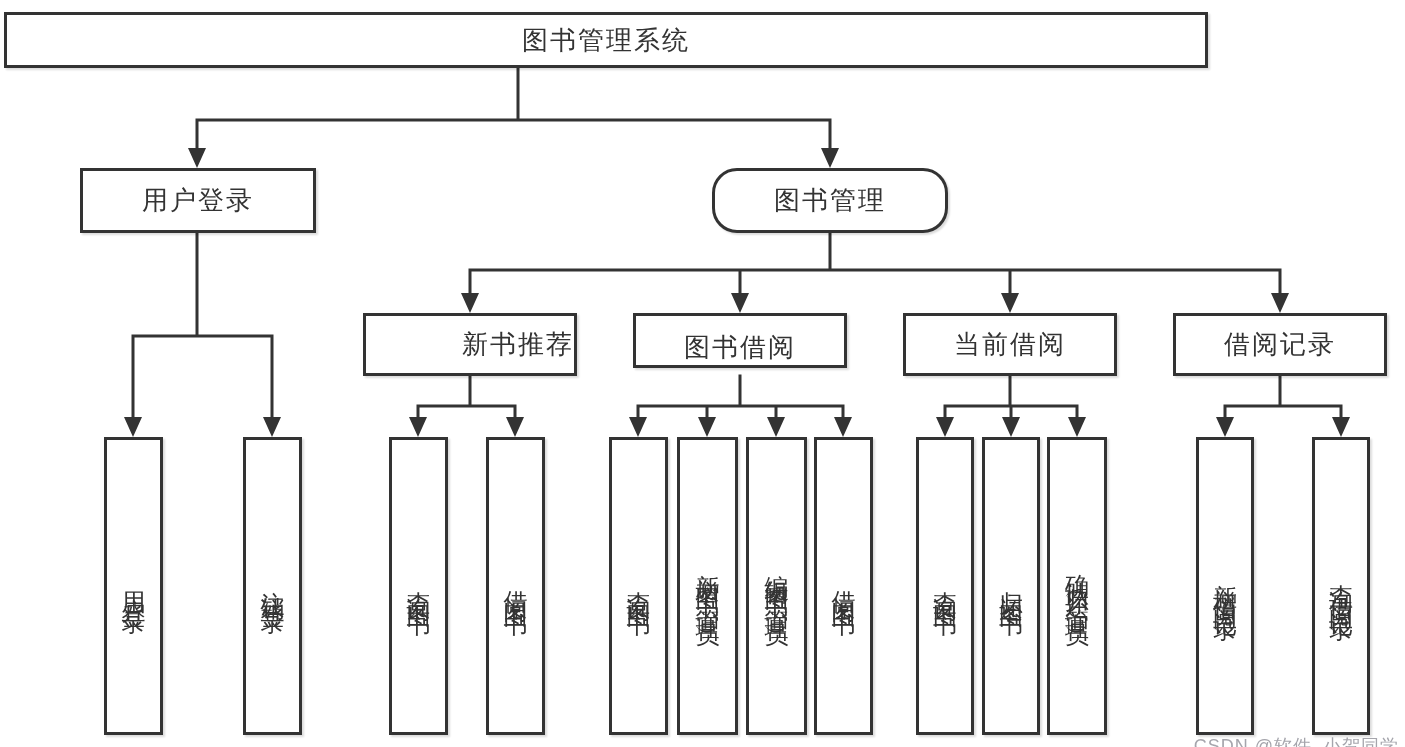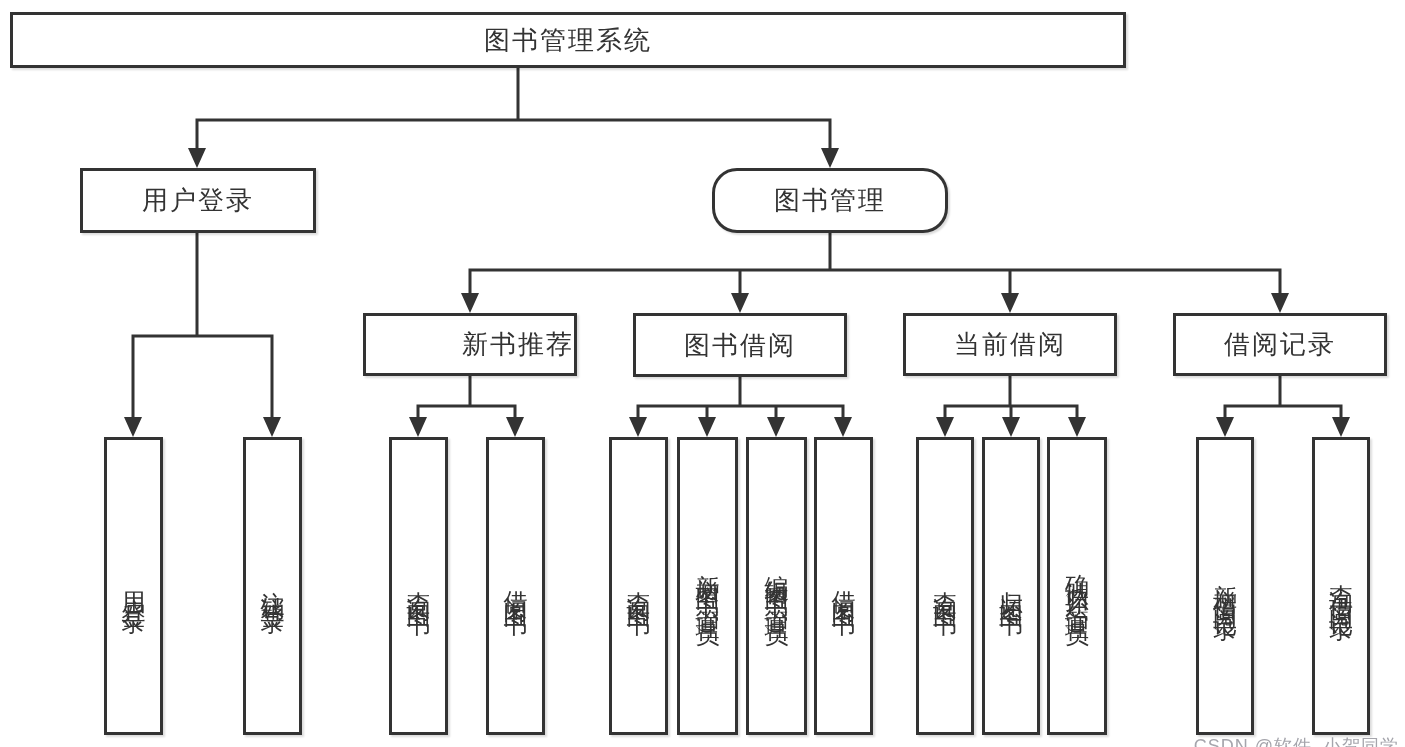--- a/index.html
+++ b/index.html
@@ -43,35 +43,35 @@
              M1001 293L1019 293L1010 313Z M1271 293L1289 293L1280 313Z
              M124 417L142 417L133 437Z M263 417L281 417L272 437Z
              M409 417L427 417L418 437Z M506 417L524 417L515 437Z
              M629 417L647 417L638 437Z M698 417L716 417L707 437Z
              M767 417L785 417L776 437Z M834 417L852 417L843 437Z
              M936 417L954 417L945 437Z M1002 417L1020 417L1011 437Z
              M1068 417L1086 417L1077 437Z M1216 417L1234 417L1225 437Z
              M1332 417L1350 417L1341 437Z" fill="#333333"></path>
   </svg>
 
-  <div class="box" style="left:10px;top:12px;width:1116px;height:56px;">
+  <div class="box" style="left:4px;top:12px;width:1204px;height:56px;">
     <span class="hlabel">图书管理系统</span>
   </div>
 
   <div class="box" style="left:80px;top:168px;width:236px;height:65px;">
     <span class="hlabel">用户登录</span>
   </div>
   <div class="box" style="left:712px;top:168px;width:236px;height:65px;border-radius:25px;">
     <span class="hlabel">图书管理</span>
   </div>
 
   <div class="box" style="left:363px;top:313px;width:214px;height:63px;justify-content:flex-end;">
     <span class="hlabel">新书推荐</span>
   </div>
-  <div class="box" style="left:633px;top:313px;width:214px;height:64px;">
+  <div class="box" style="left:633px;top:313px;width:214px;height:55px;align-items:flex-end;">
     <span class="hlabel">图书借阅</span>
   </div>
   <div class="box" style="left:1173px;top:313px;width:214px;height:63px;">
     <span class="hlabel">借阅记录</span>
   </div>
   <div class="box" style="left:903px;top:313px;width:214px;height:63px;">
     <span class="hlabel">当前借阅</span>
   </div>
 
   <div class="box" style="left:104px;top:437px;width:59px;height:298px;">

